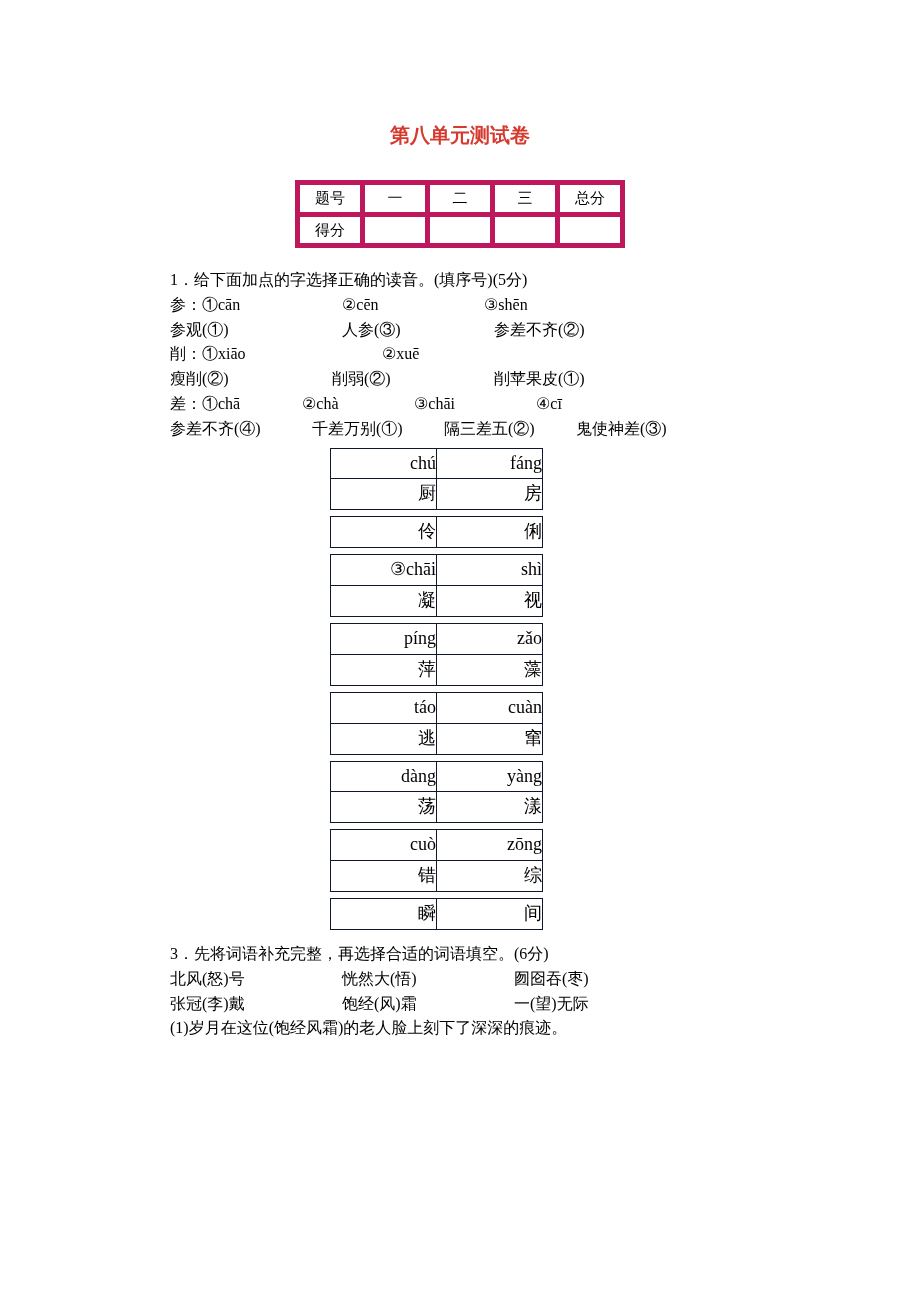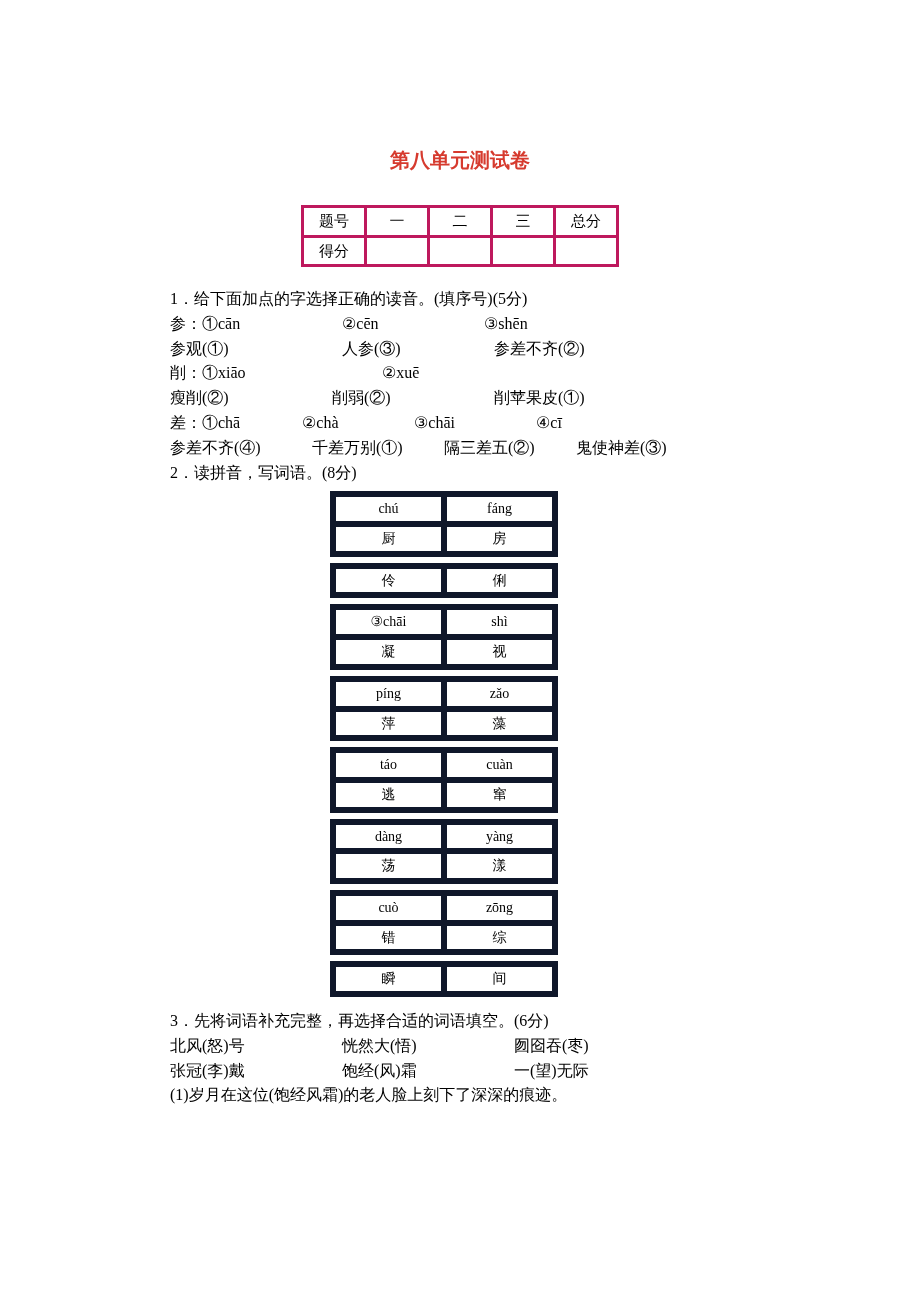--- a/index.html
+++ b/index.html
@@ -18,28 +18,27 @@
     padding: 120px 170px 60px 170px;
     position: relative;
   }
   .title {
     text-align: center;
     color: #d63a2e;
     font-weight: bold;
     font-size: 20px;
     margin-bottom: 30px;
     font-family: "SimHei", "黑体", "SimSun", sans-serif;
-    margin-top: 25px;
   }
   .score-table {
     border-collapse: collapse;
     margin: 0 auto 20px auto;
   }
   .score-table td {
-    border: 3px solid #be185d;
+    border: 5px solid #be185d;
     padding: 2px 8px;
     min-width: 44px;
     height: 18px;
     text-align: center;
     font-size: 15px;
   }
   .content {
     font-size: 16px;
     line-height: 1.55;
   }
@@ -49,25 +48,25 @@
     column-gap: 22px;
   }
   .row-flex > span {
     flex: 0 0 auto;
   }
   .pair-table {
     border-collapse: collapse;
     margin: 6px 0 6px 160px;
   }
   .pair-table td {
-    border: 6px solid #0f172a;
+    border: 1px solid #0f172a;
     width: 105px;
     height: 20px;
-    text-align: center;
-    font-size: 14px;
+    text-align: right;
+    font-size: 18px;
     padding: 1px 0;
   }
 </style>
 </head>
 <body>
 
 <div class="page">
 
   <div class="title">第八单元测试卷</div>
 
@@ -120,21 +119,20 @@
       <span style="min-width:100px">③chāi</span>
       <span>④cī</span>
     </div>
     <div class="row-flex">
       <span style="min-width:120px">参差不齐(④)</span>
       <span style="min-width:110px">千差万别(①)</span>
       <span style="min-width:110px">隔三差五(②)</span>
       <span>鬼使神差(③)</span>
     </div>
 
-    <div>2．读拼音，写词语。(8分)</div>
 
     <table class="pair-table">
       <tbody>
           <tr>
             <td>chú</td>
             <td>fáng</td>
           </tr>
       <tr>
             <td>厨</td>
             <td>房</td>

